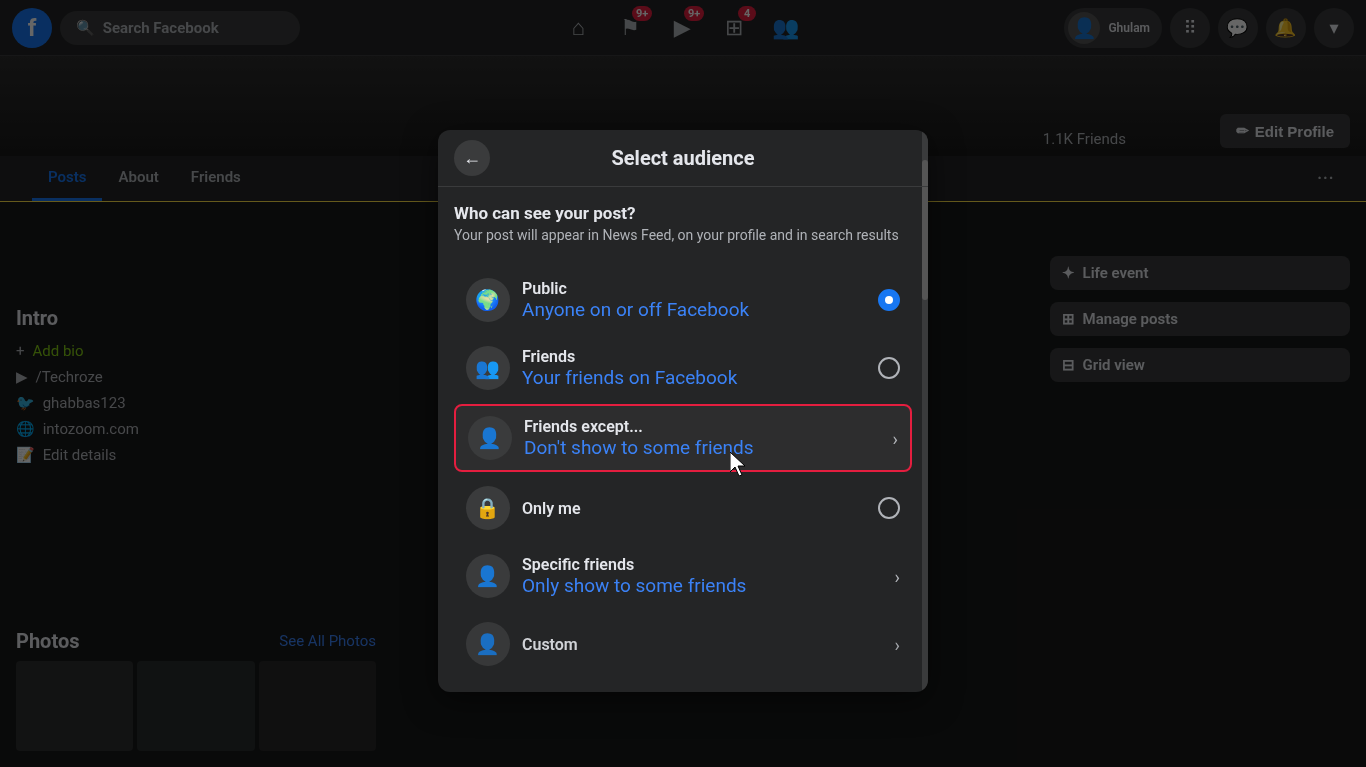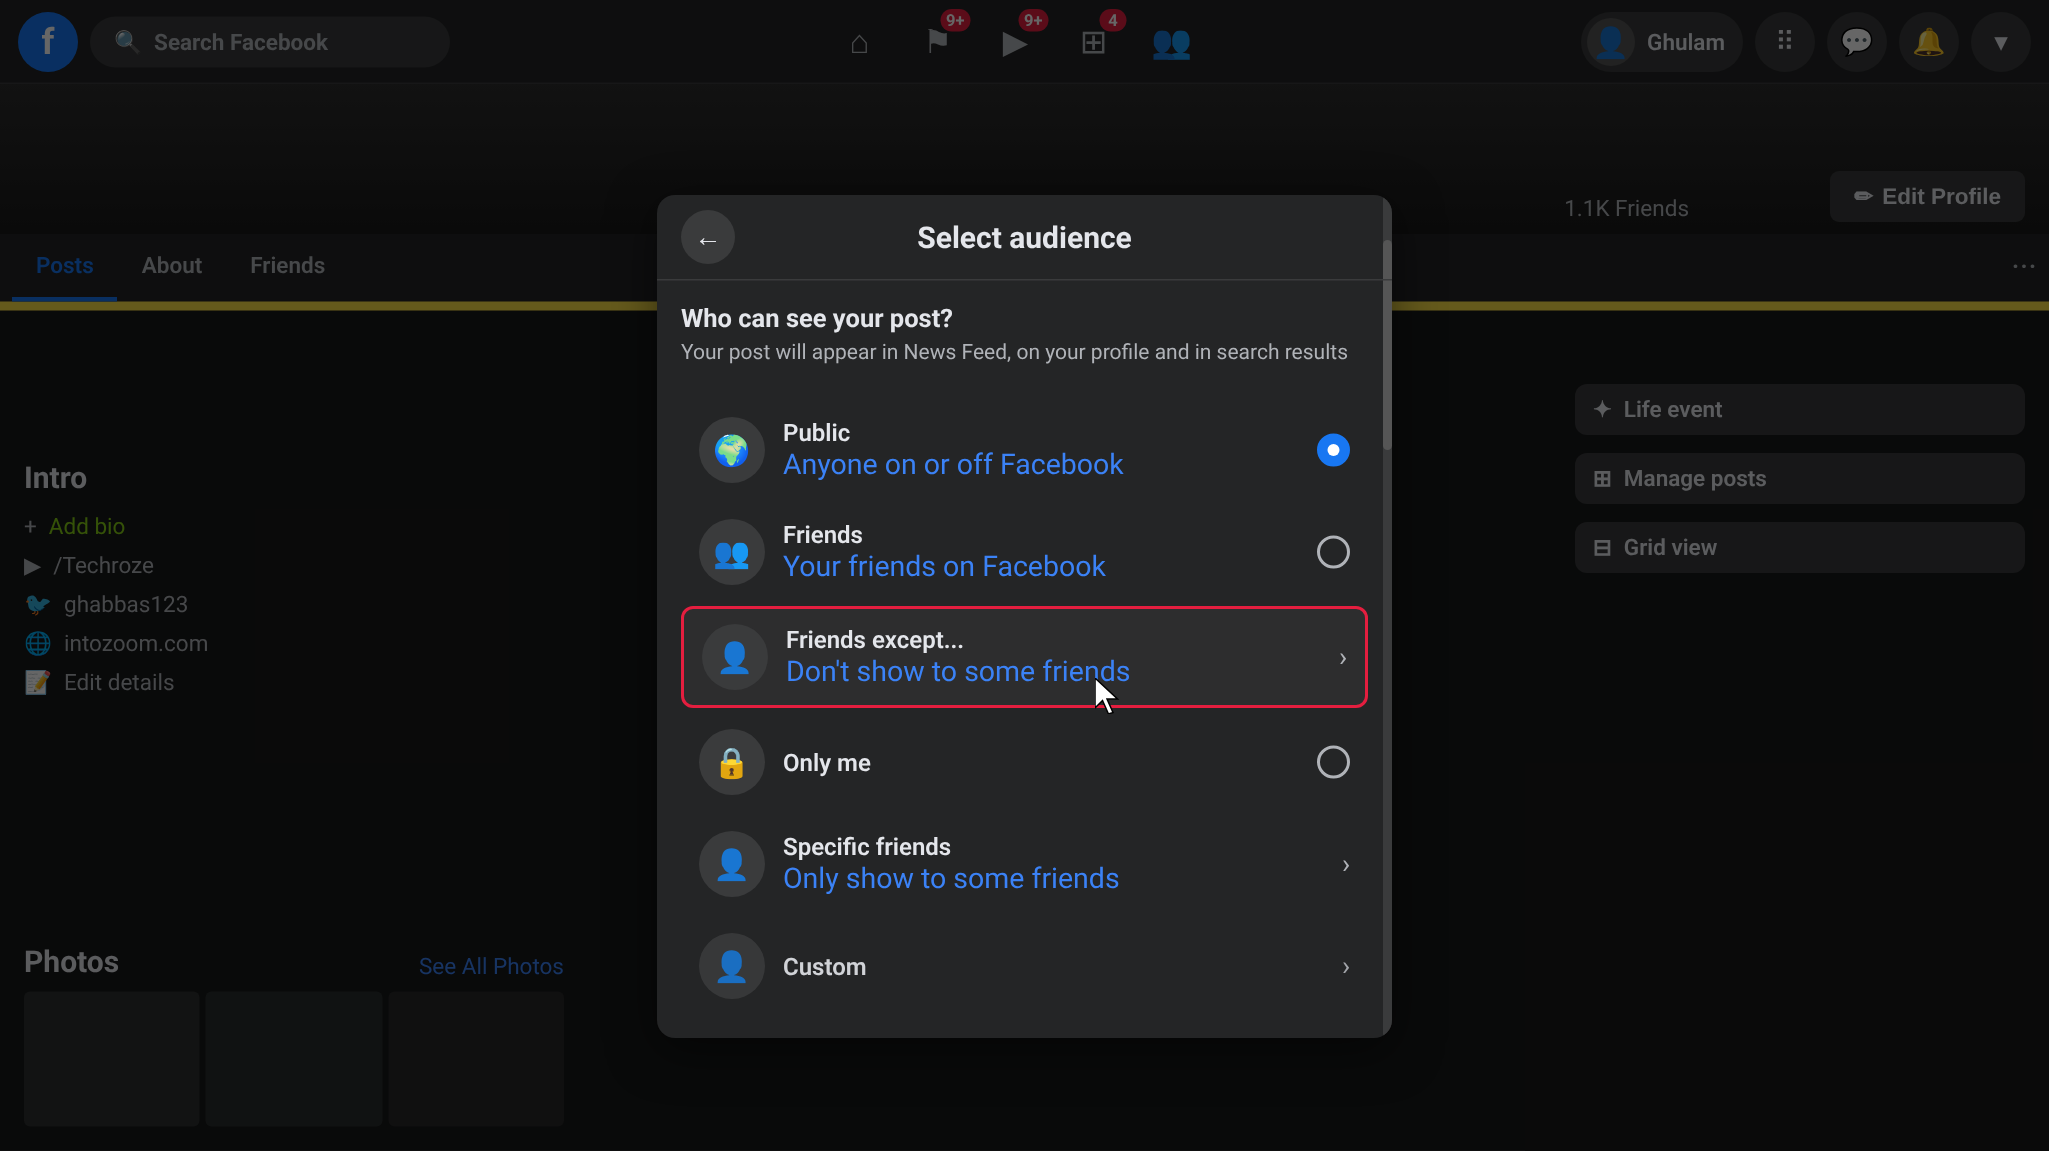--- a/index.html
+++ b/index.html
@@ -100,21 +100,21 @@
       width: 32px; height: 32px;
       border-radius: 50%;
       background: #555;
       overflow: hidden;
       display: flex; align-items: center; justify-content: center;
       font-size: 16px;
     }
 
     .user-name {
       color: #e4e6eb;
-      font-size: 15px;
+      font-size: 12px;
       font-weight: 600;
     }
 
     .icon-circle {
       width: 40px; height: 40px;
       border-radius: 50%;
       background: #3a3b3c;
       display: flex; align-items: center; justify-content: center;
       cursor: pointer;
       color: #e4e6eb;
@@ -146,22 +146,22 @@
       font-size: 15px;
       font-weight: 600;
       cursor: pointer;
       display: flex; align-items: center; gap: 6px;
     }
 
     
     .tab-bar {
       display: flex;
       align-items: center;
-      border-bottom: 6px solid #fde047;
-      padding: 0 8px;
+      border-bottom: 1px solid #fde047;
+      padding: 0 32px;
       background: #242526;
     }
 
     .tab-item {
       padding: 12px 16px;
       color: #b0b3b8;
       font-size: 15px;
       font-weight: 600;
       cursor: pointer;
       border-bottom: 3px solid transparent;
@@ -225,21 +225,21 @@
     .photos-section {
       position: absolute;
       bottom: 16px;
       left: 16px;
       width: 360px;
     }
 
     .photos-header {
       display: flex;
       justify-content: space-between;
-      align-items: flex-end;
+      align-items: center;
       margin-bottom: 8px;
     }
 
     .photos-title {
       color: #e4e6eb;
       font-size: 20px;
       font-weight: 700;
     }
 
     .see-all-link {

